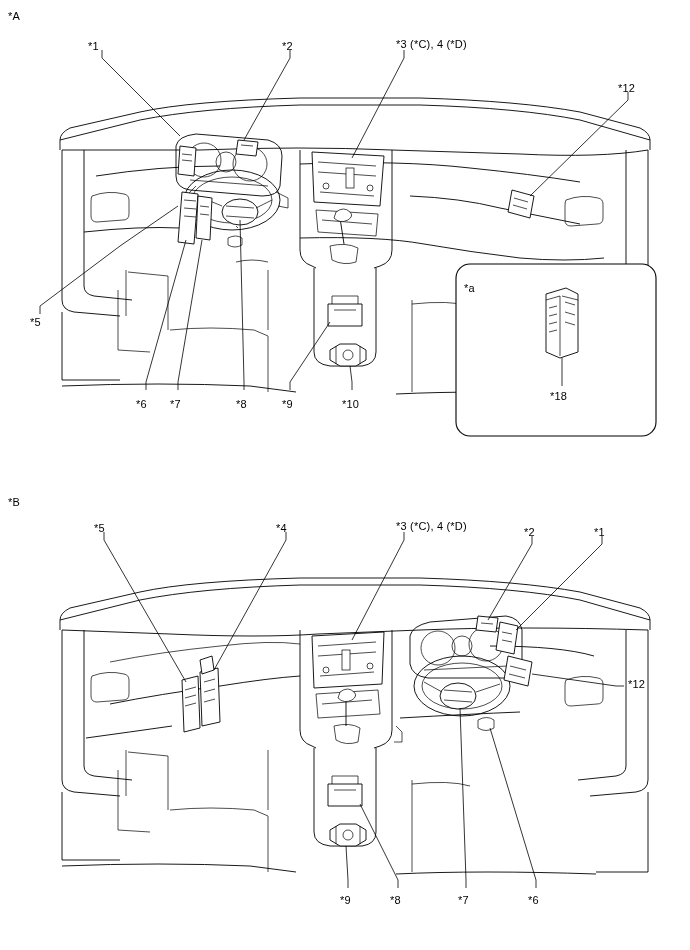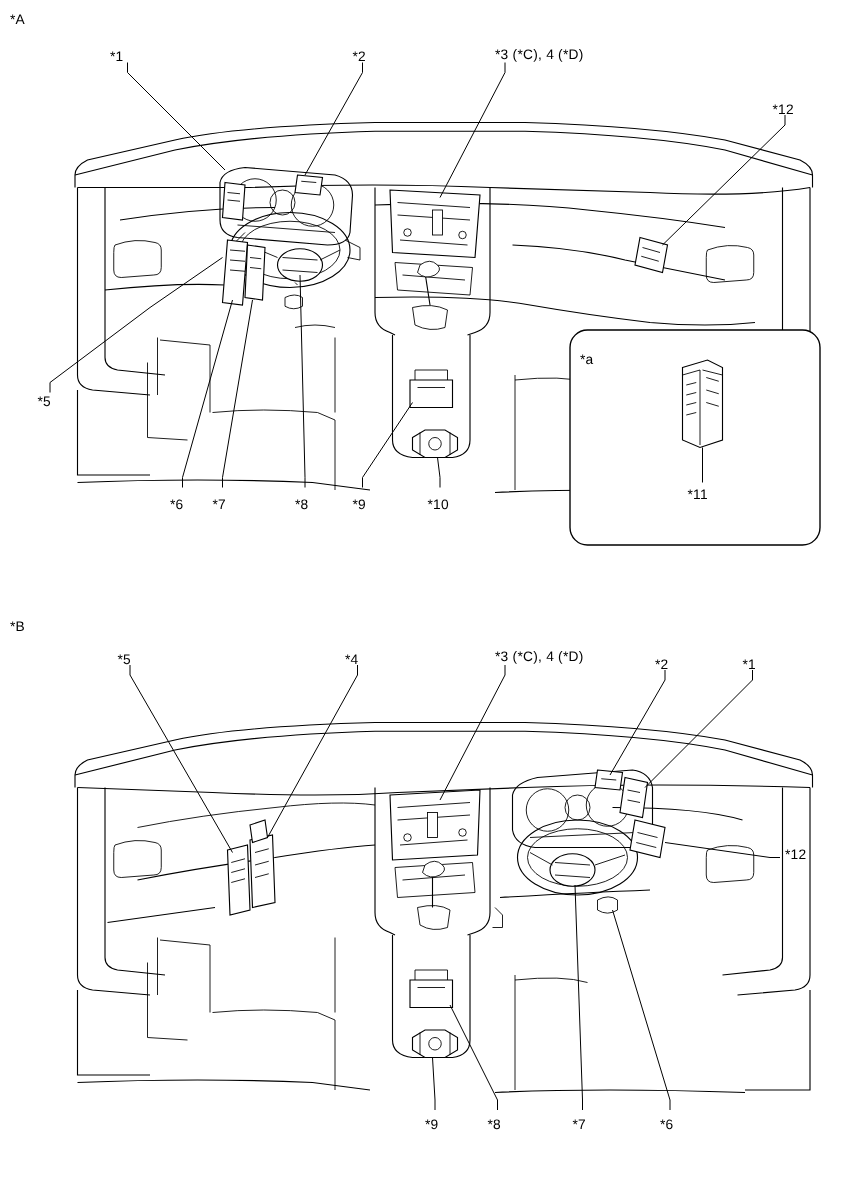--- a/index.html
+++ b/index.html
@@ -228,21 +228,21 @@
     <div class="callout" style="left:282px; top:40px;">*2</div>
     <div class="callout" style="left:396px; top:38px;">*3 (*C), 4 (*D)</div>
     <div class="callout" style="left:618px; top:82px;">*12</div>
     <div class="callout" style="left:30px; top:316px;">*5</div>
     <div class="callout" style="left:136px; top:398px;">*6</div>
     <div class="callout" style="left:170px; top:398px;">*7</div>
     <div class="callout" style="left:236px; top:398px;">*8</div>
     <div class="callout" style="left:282px; top:398px;">*9</div>
     <div class="callout" style="left:342px; top:398px;">*10</div>
     <div class="callout" style="left:464px; top:282px;">*a</div>
-    <div class="callout" style="left:550px; top:390px;">*11</div>
+    <div class="callout" style="left:550px; top:390px;">*18</div>
   </div>
 
   <div class="panel" id="panel-b">
 
     <svg class="art" viewBox="0 0 690 470">
 
       <g>
         <path class="ln" d="M60 150 L60 140 Q60 133 70 128 L140 112 Q190 101 300 98 L420 98 Q520 101 580 112 L640 128 Q650 133 650 140 L650 150"></path>
         <path class="ln" d="M60 140 L140 120 Q200 108 300 105 L420 105 Q520 108 580 120 L650 140"></path>
         <path class="ln" d="M62 150 L62 300 Q62 310 74 312 L120 316"></path>

